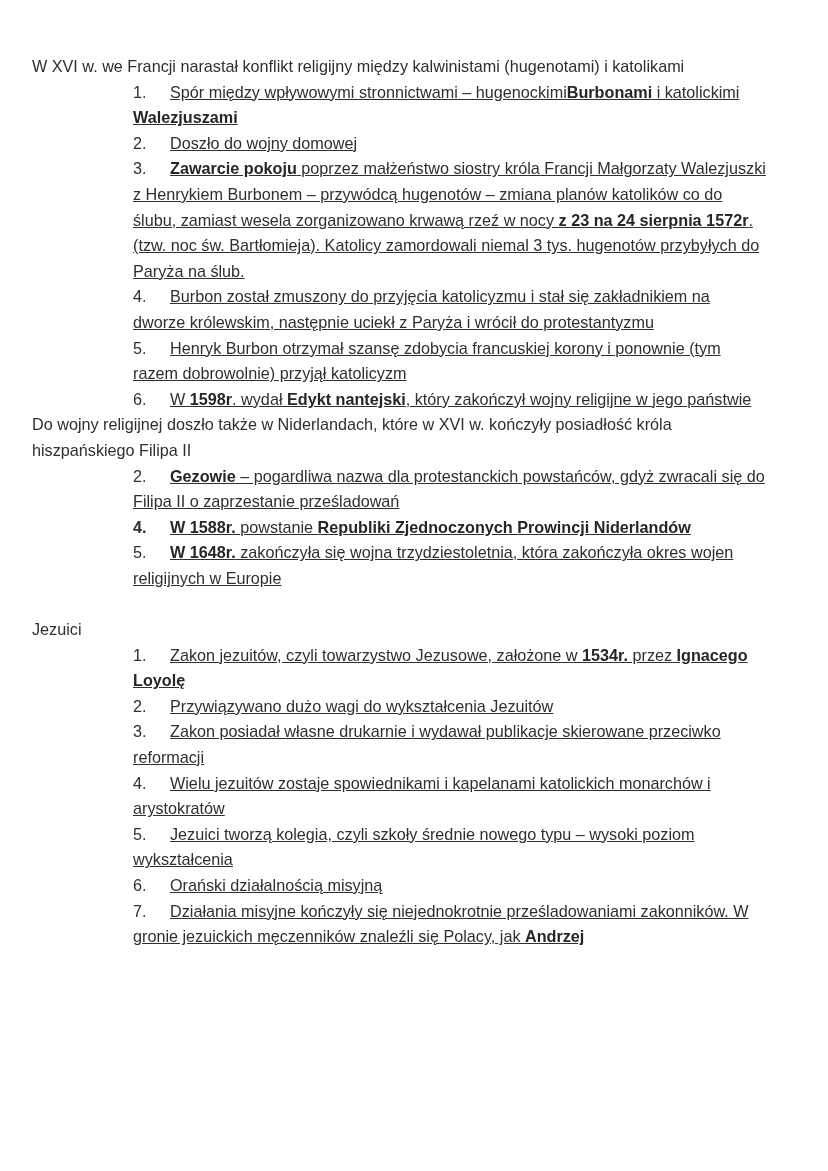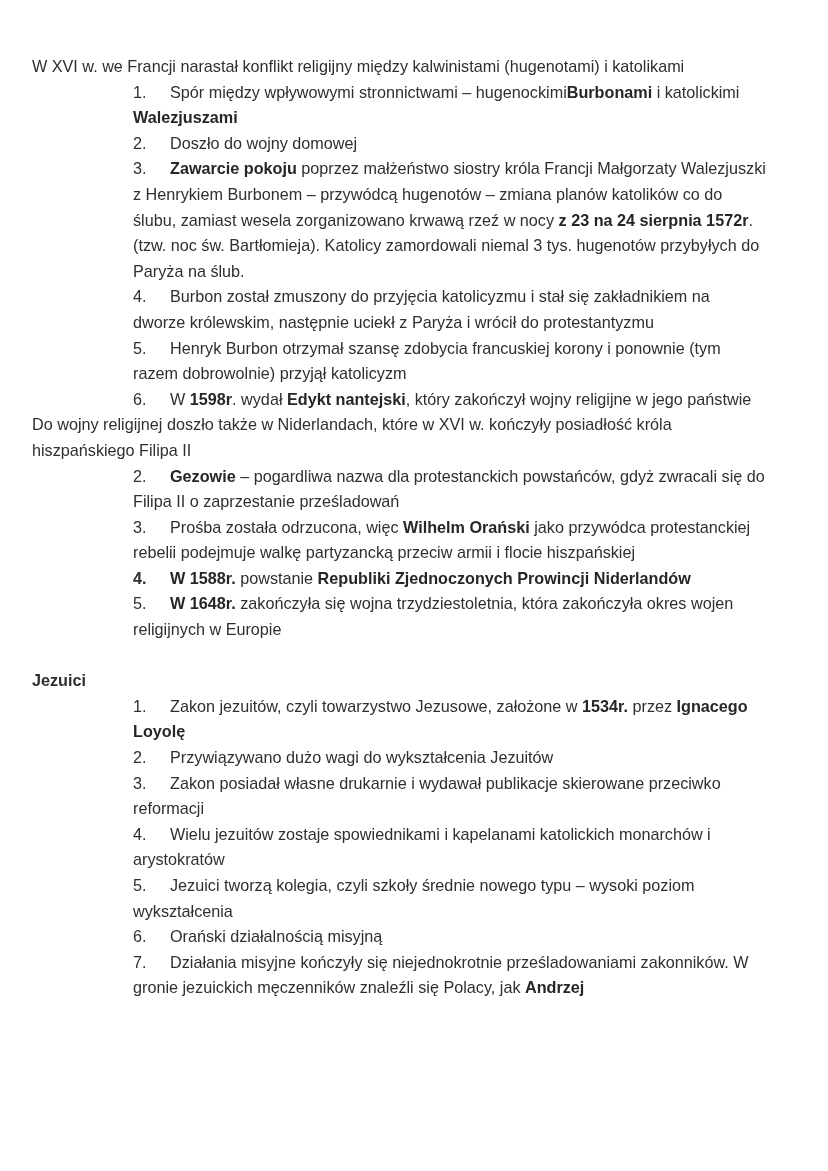--- a/index.html
+++ b/index.html
@@ -4,47 +4,46 @@
 <style>
   html, body { margin: 0; padding: 0; background: #ffffff; }
   body {
     width: 828px; height: 1171px; overflow: hidden; position: relative;
     font-family: "Liberation Sans", "DejaVu Sans", sans-serif;
     font-size: 16.2px; color: #2f2f2f;
     line-height: 25.6px;
   }
   .page { position: absolute; left: 0; top: 54px; width: 796px; }
   .para { margin: 0 0 0 32px; padding-right: 30px; }
-  .list { margin: 0; padding: 0 30px 0 133px; list-style: none; }
+  .list { margin: 0; padding: 0 30px 0 133px; list-style: none; text-decoration: underline; }
   .list li { margin: 0; }
   .num { display: inline-block; width: 37px; }
   .num.bold { font-weight: bold; }
   b { font-weight: bold; color: #262626; }
   .spacer { height: 25.6px; }
-  .heading { margin: 0 3px 0 32px; font-weight: bold; }
+  .heading { margin: 0 3px 0 32px; font-weight: normal; }
 </style>
 </head>
 <body>
 
 <div class="page">
 
   <p class="para">W XVI w. we Francji narastał konflikt religijny między kalwinistami (hugenotami) i katolikami</p>
   <ol class="list">
       <li><span class="num">1.</span><span>Spór między wpływowymi stronnictwami – hugenockimi</span><b>Burbonami</b><span> i katolickimi </span><b>Walezjuszami</b></li>
       <li><span class="num">2.</span><span>Doszło do wojny domowej</span></li>
       <li><span class="num">3.</span><b>Zawarcie pokoju</b><span> poprzez małżeństwo siostry króla Francji Małgorzaty Walezjuszki z Henrykiem Burbonem – przywódcą hugenotów – zmiana planów katolików co do ślubu, zamiast wesela zorganizowano krwawą rzeź w nocy </span><b>z 23 na 24 sierpnia 1572r</b><span>. (tzw. noc św. Bartłomieja). Katolicy zamordowali niemal 3 tys. hugenotów przybyłych do Paryża na ślub.</span></li>
       <li><span class="num">4.</span><span>Burbon został zmuszony do przyjęcia katolicyzmu i stał się zakładnikiem na dworze królewskim, następnie uciekł z Paryża i wrócił do protestantyzmu</span></li>
       <li><span class="num">5.</span><span>Henryk Burbon otrzymał szansę zdobycia francuskiej korony i ponownie (tym razem dobrowolnie) przyjął katolicyzm</span></li>
       <li><span class="num">6.</span><span>W </span><b>1598r</b><span>. wydał </span><b>Edykt nantejski</b><span>, który zakończył wojny religijne w jego państwie</span></li>
     </ol>
 
   <p class="para">Do wojny religijnej doszło także w Niderlandach, które w XVI w. kończyły posiadłość króla hiszpańskiego Filipa II</p>
   <ol class="list">
       <li><span class="num">2.</span><b>Gezowie</b><span> – pogardliwa nazwa dla protestanckich powstańców, gdyż zwracali się do Filipa II o zaprzestanie prześladowań</span></li>
-      <li><span class="num">3.</span><span>Prośba została odrzucona, więc </span><b>Wilhelm Orański</b><span> jako przywódca protestanckiej rebelii podejmuje walkę partyzancką przeciw armii i flocie hiszpańskiej</span></li>
       <li><span class="num bold">4.</span><b>W 1588r.</b><span> powstanie </span><b>Republiki Zjednoczonych Prowincji Niderlandów</b></li>
       <li><span class="num">5.</span><b>W 1648r.</b><span> zakończyła się wojna trzydziestoletnia, która zakończyła okres wojen religijnych w Europie</span></li>
     </ol>
 
   <div class="spacer"></div>
 
   <p class="heading">Jezuici</p>
   <ol class="list">
       <li><span class="num">1.</span><span>Zakon jezuitów, czyli towarzystwo Jezusowe, założone w </span><b>1534r.</b><span> przez </span><b>Ignacego Loyolę</b></li>
       <li><span class="num">2.</span><span>Przywiązywano dużo wagi do wykształcenia Jezuitów</span></li>

